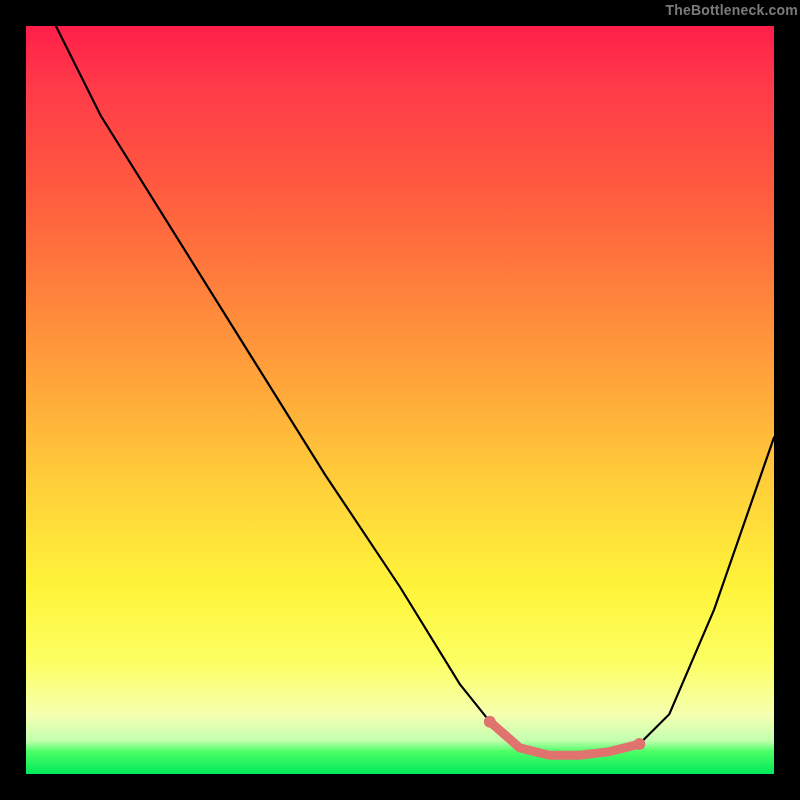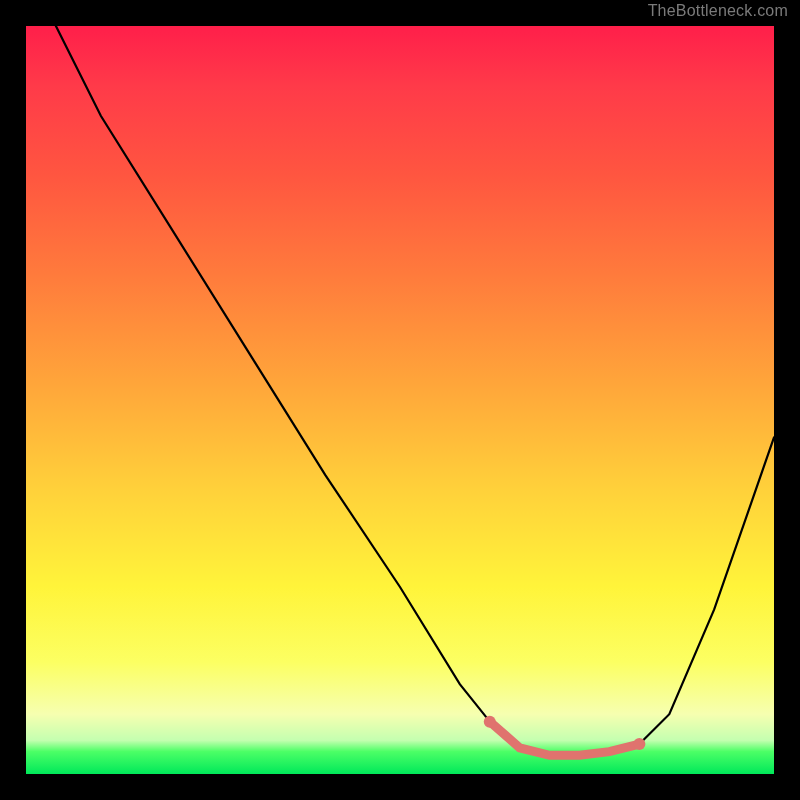--- a/index.html
+++ b/index.html
@@ -44,24 +44,24 @@
     position: absolute;
     left: 0;
     top: 0;
     width: 748px;
     height: 748px;
     overflow: visible;
   }
   .watermark {
     position: absolute;
     top: 2px;
-    right: 12px;
+    right: 2px;
     color: #7a7a7a;
-    font-size: 16px;
-    font-weight: 400;
+    font-size: 14px;
+    font-weight: 700;
     letter-spacing: 0.2px;
     user-select: none;
   }
 </style>
 </head>
 <body>
 
 <div class="frame">
   <div class="watermark">TheBottleneck.com</div>
 

